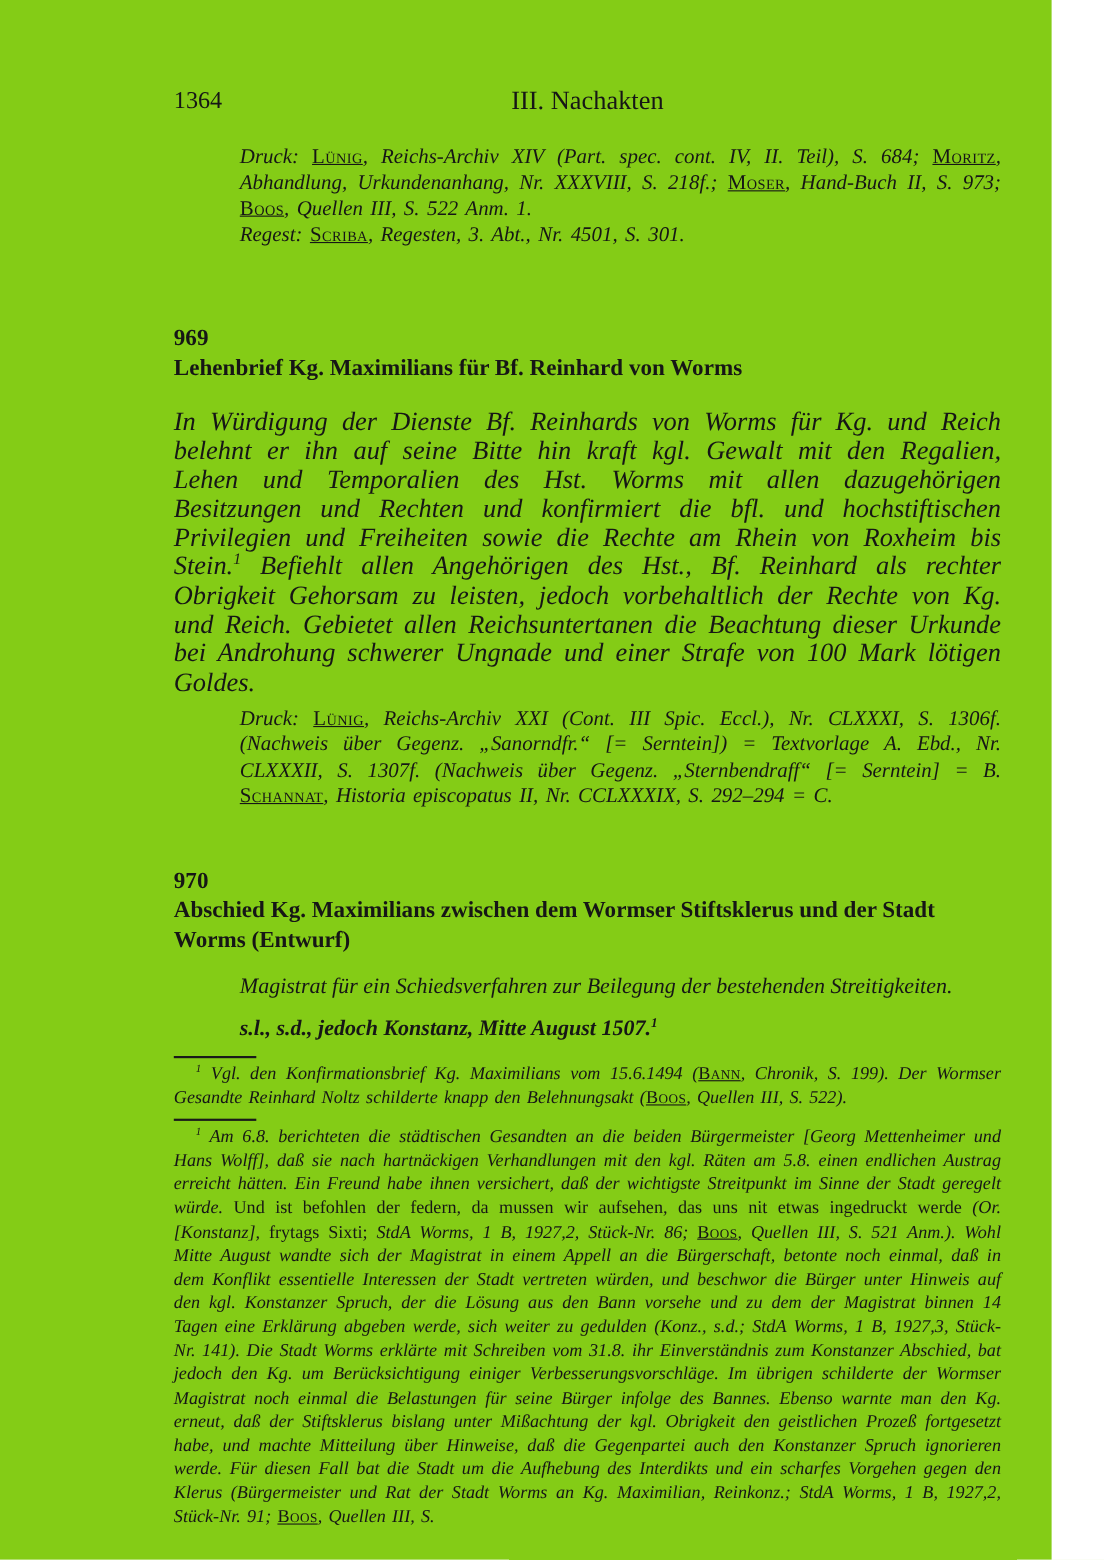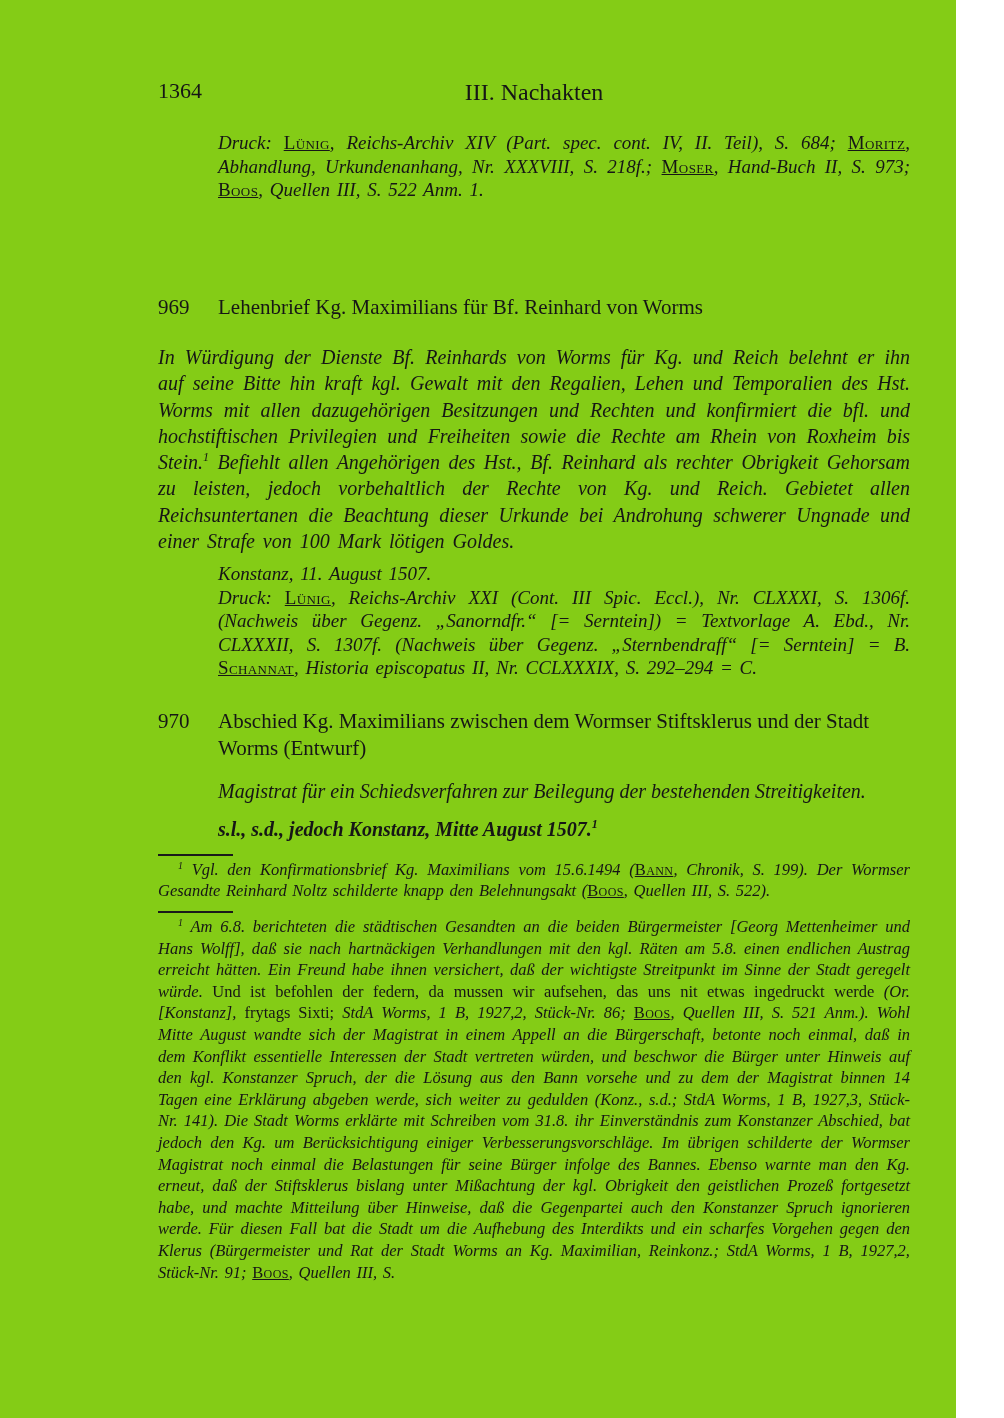--- a/index.html
+++ b/index.html
@@ -21,30 +21,30 @@
 
   
   .src-block {
     margin-left: 60px;
     font-size: 19px; line-height: 23.5px;
     text-align: justify; word-spacing: 2px;
   }
   .carryover { margin-top: 27px; min-height: 139px; }
 
   
-  .entry-heading { display: flex; font-weight: 400; font-size: 21px; line-height: 27px; }
+  .entry-heading { display: flex; font-weight: 700; font-size: 21px; line-height: 27px; flex-direction: column; }
   .entry-heading .entry-number { flex: none; width: 60px; }
   .entry-heading .entry-title { flex: 1; }
   .h969 { margin-top: 24px; }
   .h970 { margin-top: 28px; }
 
   
   .summary-969 {
     margin-top: 23px; min-height: 208px;
-    font-size: 20px; line-height: 26.3px;
+    font-size: 24px; line-height: 26.3px;
     text-align: justify; word-spacing: 3px;
   }
   .src-969 { margin-top: 8px; min-height: 117px; }
 
   .summary-970 { margin-top: 16px; margin-left: 60px; font-size: 20px; line-height: 26px; }
   .date-970 { margin-top: 12px; margin-left: 60px; font-size: 20px; line-height: 26px; font-weight: bold; }
 
   
   .fn-rule { width: 75px; height: 2px; background: #1a1a1a; }
   .rule-1 { margin-top: 12px; }
@@ -69,31 +69,31 @@
 <div class="page">
   <div class="textcol">
 
     <header class="running-head">
       <span class="folio">1364</span>
       <span class="head-title">III. Nachakten</span>
     </header>
 
     <div class="src-block carryover">
       <p><span class="run-i">Druck: </span><span class="run-sc">Lünig</span><span class="run-i">, Reichs-Archiv XIV (Part. spec. cont. IV, II. Teil), S. 684; </span><span class="run-sc">Moritz</span><span class="run-i">, Abhandlung, Urkundenanhang, Nr. XXXVIII, S. 218f.; </span><span class="run-sc">Moser</span><span class="run-i">, Hand-Buch II, S. 973; </span><span class="run-sc">Boos</span><span class="run-i">, Quellen III, S. 522 Anm. 1.</span></p>
+      <p><span class="run-i">Regest: </span><span class="run-sc">Scriba</span><span class="run-i">, Regesten, 3. Abt., Nr. 4501, S. 301.</span></p>
     </div>
 
     <div class="entry-heading h969">
       <span class="entry-number">969</span>
       <span class="entry-title">Lehenbrief Kg. Maximilians für Bf. Reinhard von Worms</span>
     </div>
 
     <p class="summary-969"><span class="run-i">In Würdigung der Dienste Bf. Reinhards von Worms für Kg. und Reich belehnt er ihn auf seine Bitte hin kraft kgl. Gewalt mit den Regalien, Lehen und Temporalien des Hst. Worms mit allen dazugehörigen Besitzungen und Rechten und konfirmiert die bfl. und hochstiftischen Privilegien und Freiheiten sowie die Rechte am Rhein von Roxheim bis Stein.</span><sup class="run-sup">1</sup><span class="run-i"> Befiehlt allen Angehörigen des Hst., Bf. Reinhard als rechter Obrigkeit Gehorsam zu leisten, jedoch vorbehaltlich der Rechte von Kg. und Reich. Gebietet allen Reichsuntertanen die Beachtung dieser Urkunde bei Androhung schwerer Ungnade und einer Strafe von 100 Mark lötigen Goldes.</span></p>
 
     <div class="src-block src-969">
-      <p><span class="run-i">Konstanz, 11. August 1507.</span></p>
       <p><span class="run-i">Druck: </span><span class="run-sc">Lünig</span><span class="run-i">, Reichs-Archiv XXI (Cont. III Spic. Eccl.), Nr. CLXXXI, S. 1306f. (Nachweis über Gegenz. „Sanorndfr.“ [= Serntein]) = Textvorlage A. Ebd., Nr. CLXXXII, S. 1307f. (Nachweis über Gegenz. „Sternbendraff“ [= Serntein] = B. </span><span class="run-sc">Schannat</span><span class="run-i">, Historia episcopatus II, Nr. CCLXXXIX, S. 292–294 = C.</span></p>
     </div>
 
     <div class="entry-heading h970">
       <span class="entry-number">970</span>
       <span class="entry-title">Abschied Kg. Maximilians zwischen dem Wormser Stiftsklerus und der Stadt Worms (Entwurf)</span>
     </div>
 
     <p class="summary-970"><span class="run-i">Magistrat für ein Schiedsverfahren zur Beilegung der bestehenden Streitigkeiten.</span></p>
     <p class="date-970"><span class="run-i">s.l., s.d., jedoch Konstanz, Mitte August 1507.</span><sup class="run-sup">1</sup></p>

